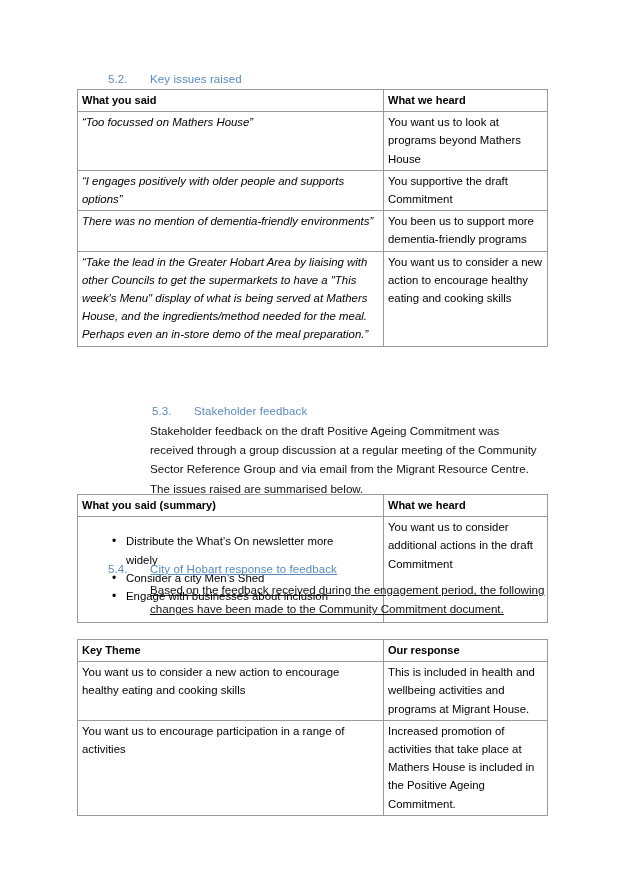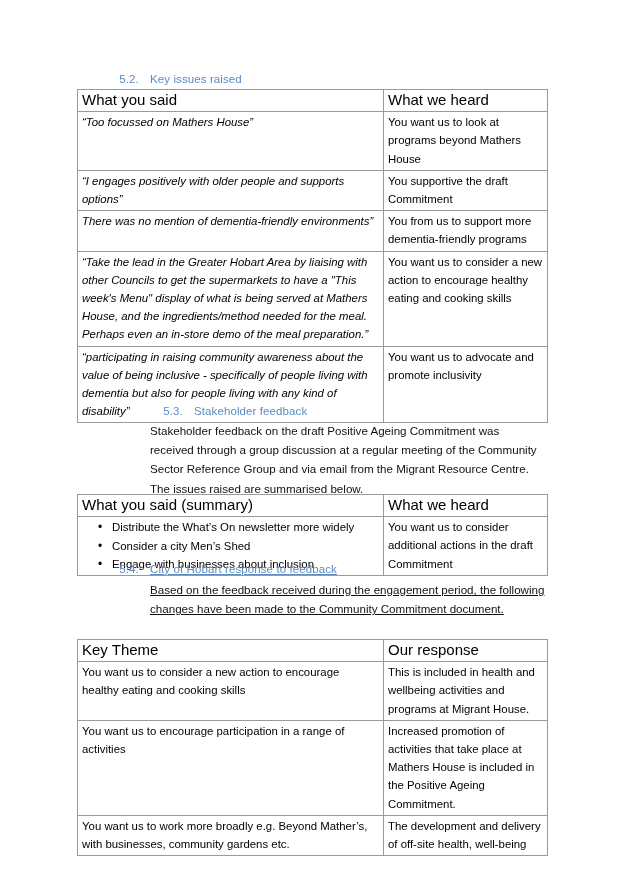--- a/index.html
+++ b/index.html
@@ -24,21 +24,20 @@
   }
 
   
   .heading {
     position: absolute;
     left: 108px;
     font-size: 11.5px;
     color: #5B8BBF;
     letter-spacing: 0.1px;
     white-space: nowrap;
-    text-align: center;
   }
   .heading .num {
     display: inline-block;
     width: 42px;
   }
 
   
   .para {
     position: absolute;
     left: 150px;
@@ -61,32 +60,32 @@
   table.doc-table th {
     border: 1px solid #9a9a9a;
     vertical-align: top;
     padding: 1px 4px 2px 4px;
     font-size: 11.4px;
     line-height: 18.2px;
     font-weight: normal;
     text-align: left;
   }
   table.doc-table th {
-    font-weight: normal;
-    font-size: 15px;
+    font-weight: bold;
+    font-size: 11px;
   }
   .col-a { width: 306px; }
   .col-b { width: 164px; }
 
   .q {
     font-style: italic;
   }
 
   ul.bullets {
-    margin: 0;
+    margin: 14px;
     padding: 0 0 0 30px;
     list-style: none;
   }
   ul.bullets li {
     position: relative;
     line-height: 18.4px;
     font-size: 11.4px;
   }
   ul.bullets li::before {
     content: "\2022";
@@ -120,29 +119,25 @@
       <tr>
         <td class="q">“Too focussed on Mathers House”</td>
         <td>You want us to look at programs beyond Mathers House</td>
       </tr>
       <tr>
         <td class="q">“I engages positively with older people and supports options”</td>
         <td>You supportive the draft Commitment</td>
       </tr>
       <tr>
         <td class="q">There was no mention of dementia-friendly environments”</td>
-        <td>You from us to support more dementia-friendly programs</td>
+        <td>You been us to support more dementia-friendly programs</td>
       </tr>
       <tr>
         <td class="q">“Take the lead in the Greater Hobart Area by liaising with other Councils to get the supermarkets to have a "This week's Menu" display of what is being served at Mathers House, and the ingredients/method needed for the meal. Perhaps even an in-store demo of the meal preparation.”</td>
         <td>You want us to consider a new action to encourage healthy eating and cooking skills</td>
-      </tr>
-      <tr>
-        <td class="q">“participating in raising community awareness about the value of being inclusive - specifically of people living with dementia but also for people living with any kind of disability”</td>
-        <td>You want us to advocate and promote inclusivity</td>
       </tr>
     </tbody>
   </table>
 
   <div class="heading" style="top:405px;padding-left:44px;">
     <span class="num">5.3.</span><span>Stakeholder feedback</span>
   </div>
   <div class="para" style="top:421px; width:396px;">Stakeholder feedback on the draft Positive Ageing Commitment was received through a group discussion at a regular meeting of the Community Sector Reference Group and via email from the Migrant Resource Centre. The issues raised are summarised below.</div>
 
   <table class="doc-table" style="top:494px;">
@@ -188,20 +183,16 @@
     </thead>
     <tbody>
       <tr>
         <td>You want us to consider a new action to encourage healthy eating and cooking skills</td>
         <td>This is included in health and wellbeing activities and programs at Migrant House.</td>
       </tr>
       <tr>
         <td>You want us to encourage participation in a range of activities</td>
         <td>Increased promotion of activities that take place at Mathers House is included in the Positive Ageing Commitment.</td>
       </tr>
-      <tr>
-        <td>You want us to work more broadly e.g. Beyond Mather’s, with businesses, community gardens etc.</td>
-        <td>The development and delivery of off-site health, well-being</td>
-      </tr>
     </tbody>
   </table>
 
 </div>
 
 </body></html>

